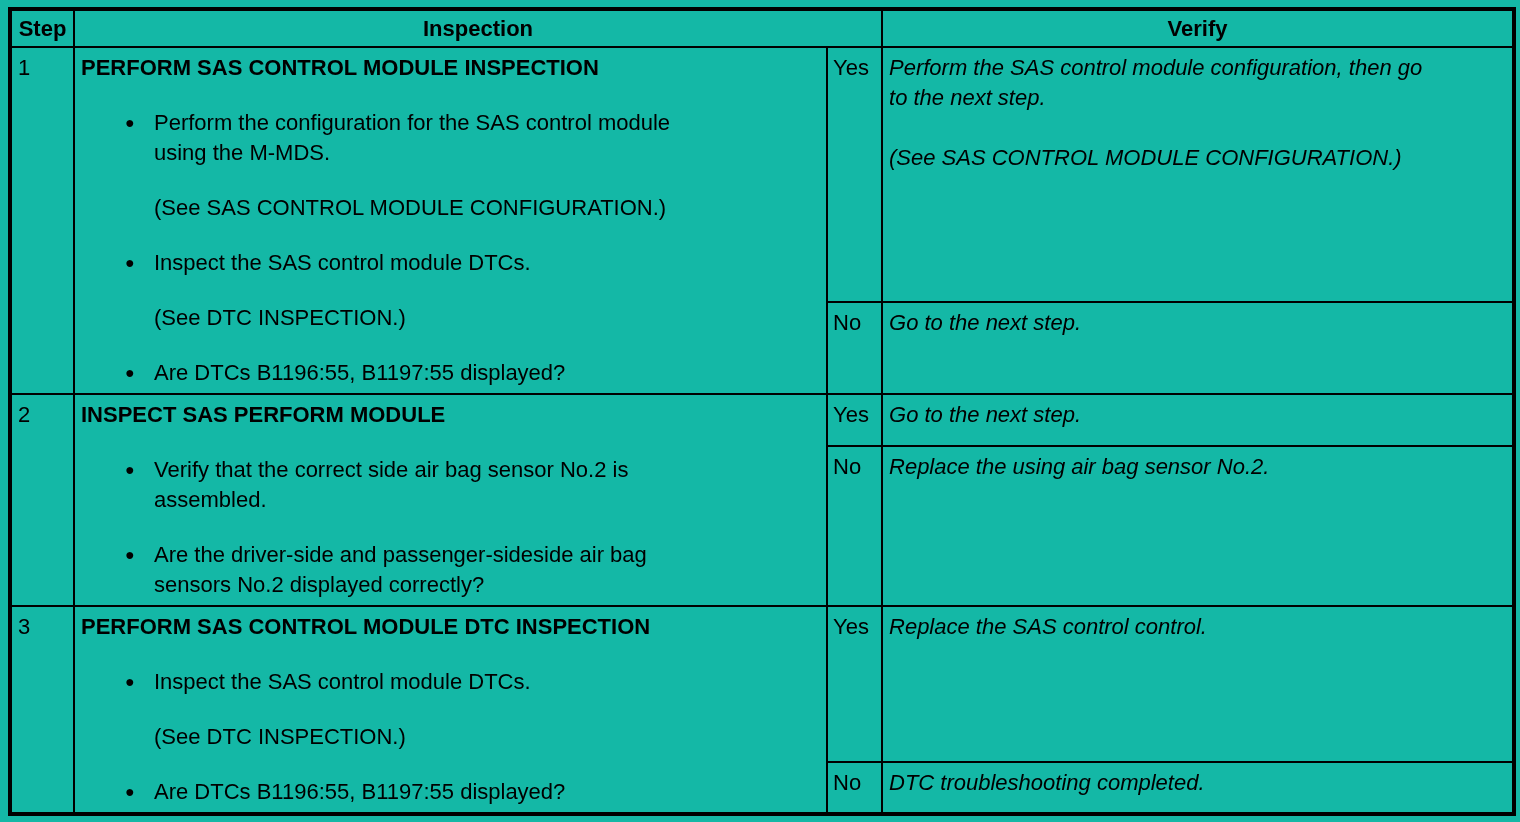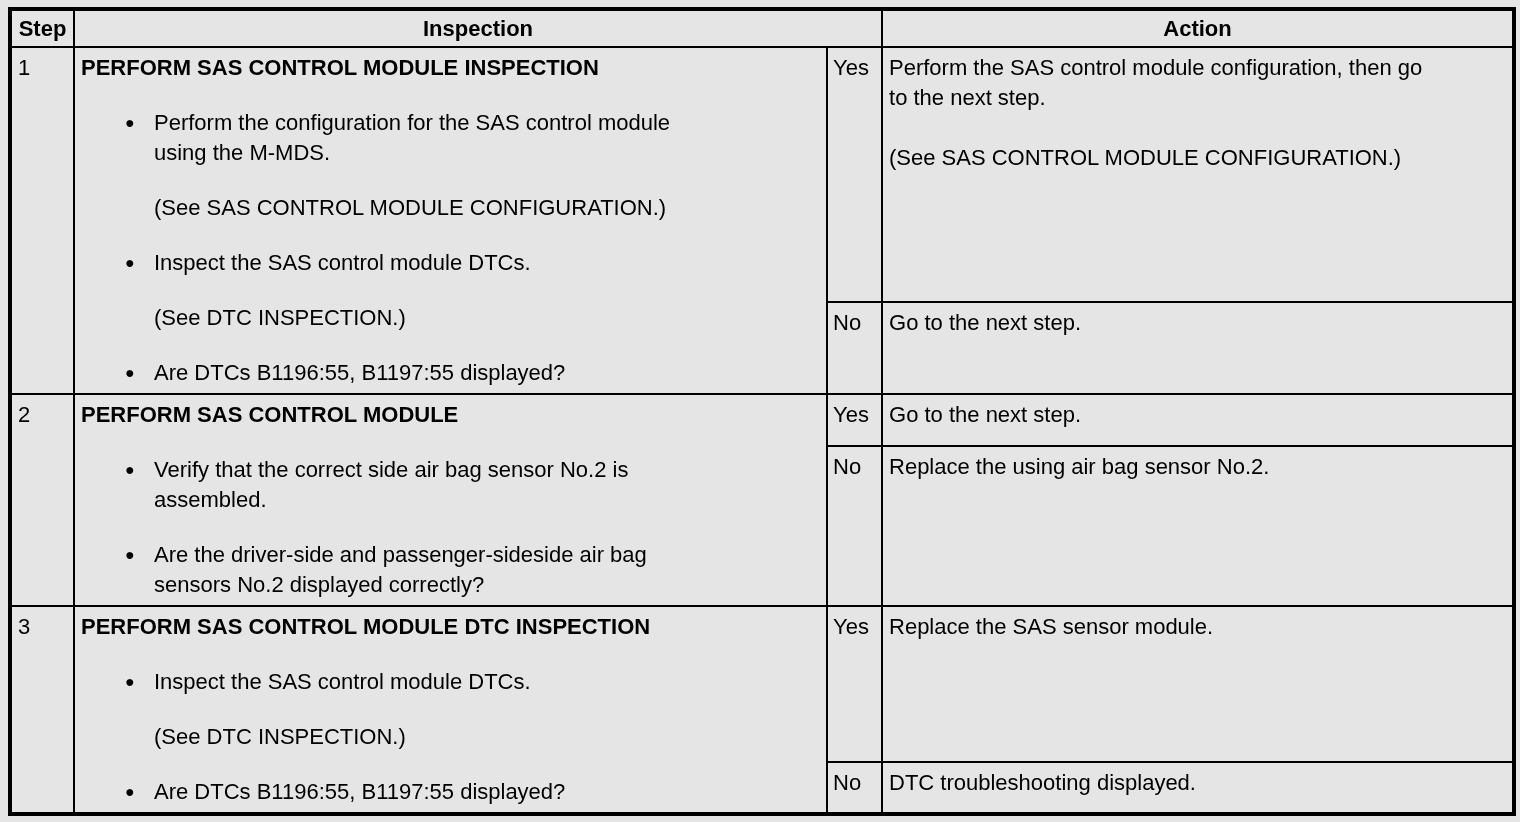--- a/index.html
+++ b/index.html
@@ -7,21 +7,21 @@
     padding: 0;
     background: #ffffff;
     color: #000000;
     font-family: "Liberation Sans", sans-serif;
   }
   .page {
     width: 1520px;
     height: 822px;
     box-sizing: border-box;
     padding: 7px 8px;
-    background: #e5e5e5;
+    background: #14b8a6;
   }
   table.tbl {
     border-collapse: collapse;
     table-layout: fixed;
     width: 1504px;
     border: 4px solid #000;
   }
   .tbl th, .tbl td {
     border: 2px solid #000;
     box-sizing: border-box;
@@ -41,20 +41,21 @@
     padding: 5px 4px 5px 6px;
   }
   td.insp {
     padding: 5px 6px 5px 6px;
   }
   td.yn {
     padding: 5px 4px 5px 5px;
   }
   td.act {
     padding: 5px 8px 5px 6px;
+    font-style: italic;
   }
   .pre { white-space: pre-wrap; }
   .insp-title {
     font-weight: bold;
     white-space: pre-wrap;
   }
   .items { margin-left: 44px; }
   .item {
     display: flex;
     align-items: flex-start;
@@ -82,21 +83,21 @@
       <col style="width:64px">
       <col style="width:753px">
       <col style="width:55px">
       <col style="width:632px">
     </colgroup>
 
     <tbody>
         <tr>
       <th>Step</th>
       <th colspan="2">Inspection</th>
-      <th>Action</th>
+      <th>Verify</th>
     </tr>
 
     <tr>
       <td class="step" rowspan="2">1</td>
       <td class="insp" rowspan="2">
         <div class="insp-title">PERFORM SAS CONTROL MODULE INSPECTION</div>
         <div class="items">
           <div class="item">
             <span class="bullet">●</span>
             <span class="pre">Perform the configuration for the SAS control module
@@ -127,21 +128,21 @@
 (See SAS CONTROL MODULE CONFIGURATION.)</td>
     </tr>
     <tr>
       <td class="yn h91">No</td>
       <td class="act pre h91">Go to the next step.</td>
     </tr>
 
     <tr>
       <td class="step" rowspan="2">2</td>
       <td class="insp" rowspan="2">
-        <div class="insp-title">PERFORM SAS CONTROL MODULE</div>
+        <div class="insp-title">INSPECT SAS PERFORM MODULE</div>
         <div class="items">
           <div class="item">
             <span class="bullet">●</span>
             <span class="pre">Verify that the correct side air bag sensor No.2 is
 assembled.</span>
           </div>
           <div class="item">
             <span class="bullet">●</span>
             <span class="pre">Are the driver-side and passenger-sideside air bag
 sensors No.2 displayed correctly?</span>
@@ -169,21 +170,21 @@
             <span class="bullet"></span>
             <span class="pre">(See DTC INSPECTION.)</span>
           </div>
           <div class="item">
             <span class="bullet">●</span>
             <span class="pre">Are DTCs B1196:55, B1197:55 displayed?</span>
           </div>
         </div>
       </td>
       <td class="yn h153">Yes</td>
-      <td class="act pre h153">Replace the SAS sensor module.</td>
+      <td class="act pre h153">Replace the SAS control control.</td>
     </tr>
     <tr>
       <td class="yn h51">No</td>
-      <td class="act pre h51">DTC troubleshooting displayed.</td>
+      <td class="act pre h51">DTC troubleshooting completed.</td>
     </tr>
   </tbody>
     </table>
 </div>
 
 </body></html>

